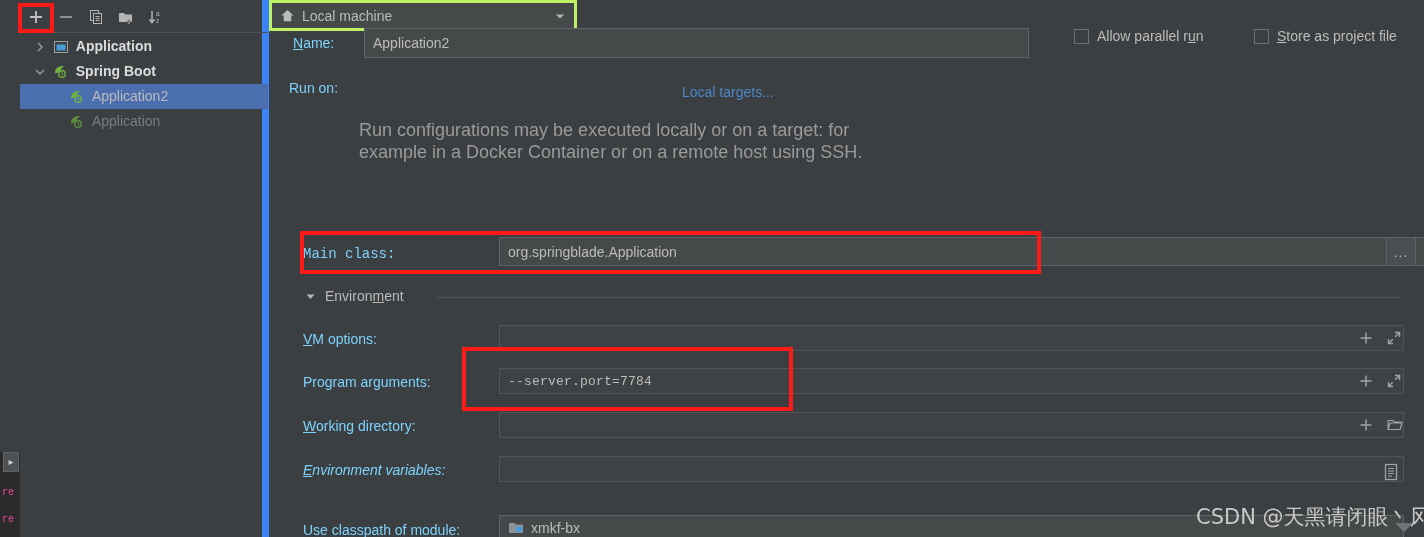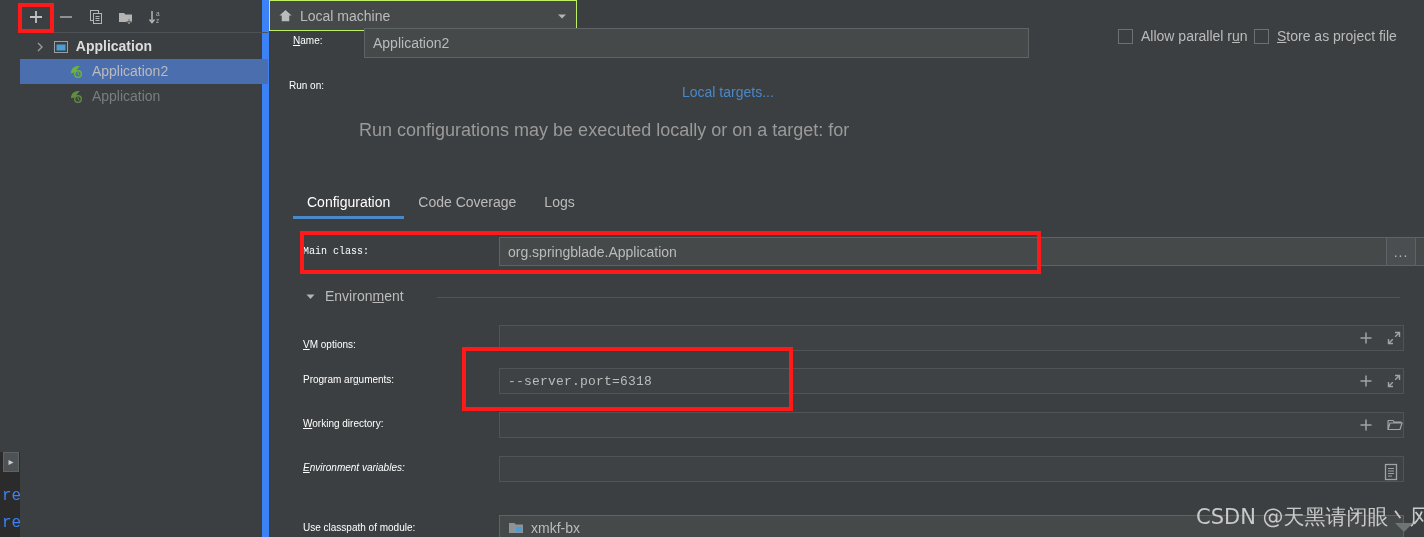--- a/index.html
+++ b/index.html
@@ -41,23 +41,23 @@
     box-sizing: border-box;
     color: #c8cdd0;
     font-size: 10px;
     line-height: 18px;
     text-align: center;
     cursor: pointer;
   }
   #editor-strip .strip-code {
     position: absolute;
     left: 2px;
-    color: #3b82f6;
+    color: #ec4899;
     font-family: "Liberation Mono", monospace;
-    font-size: 16px;
+    font-size: 10px;
   }
   #editor-strip .sc1 { top: 487px; }
   #editor-strip .sc2 { top: 514px; }
 
   
   #config-panel {
     position: absolute;
     left: 20px; top: 0;
     width: 249px; height: 537px;
     background: #3c3f41;
@@ -126,22 +126,22 @@
 
   
   #detail-pane {
     position: absolute;
     left: 269px; top: 0;
     width: 1155px; height: 537px;
     background: #3c3f41;
   }
   .lbl {
     position: absolute;
-    font-size: 10px;
-    color: #ffffff;
+    font-size: 14px;
+    color: #7dd3fc;
     white-space: nowrap;
   }
   .field {
     position: absolute;
     background: #45494a;
     border: 1px solid #5e6366;
     box-sizing: border-box;
     color: #bbbbbb;
     font-size: 14px;
     line-height: 1;
@@ -163,21 +163,21 @@
   }
 
   
   #name-label { left: 24px; top: 35px; }
   #name-input { left: 95px; top: 28px; width: 665px; height: 30px; }
 
   
   #runon-label { left: 20px; top: 80px; }
   #runon-combo {
     left: 95px; top: 77px; width: 308px; height: 31px;
-    background: #45494a; border: 1px solid #bef264;
+    background: #45494a; border: 3px solid #bef264;
     box-sizing: border-box; display: flex; align-items: center;
     padding: 0 8px; cursor: pointer;
   }
   #runon-combo .home-icon { margin-right: 7px; display: flex; }
   #runon-combo .combo-text { flex: 1; color: #bbbbbb; font-size: 14px; }
   #runon-combo .chev { display: flex; }
   #manage-targets {
     position: absolute;
     left: 413px; top: 84px;
     color: #4a88c7;
@@ -194,21 +194,21 @@
     cursor: pointer;
     white-space: nowrap;
   }
   .cbox {
     width: 15px; height: 15px;
     border: 1px solid #6b7174;
     background: #3c3f41;
     box-sizing: border-box;
     margin-right: 8px;
   }
-  #cb-parallel { left: 805px; margin-left: 44px; }
+  #cb-parallel { left: 805px; }
   #cb-store    { left: 985px; }
 
   
   #desc {
     position: absolute;
     left: 90px; top: 119px;
     width: 620px;
     font-size: 18px;
     color: #9a9a9a;
     line-height: 22px;
@@ -263,21 +263,21 @@
   #env-header .tri { margin-right: 9px; display: flex; }
   #env-header .env-text { font-size: 14px; color: #bbbbbb; }
   #env-rule {
     position: absolute;
     left: 168px; top: 297px;
     width: 963px; height: 1px;
     background: #505456;
   }
 
   
-  #vm-label { left: 34px; top: 331px; margin-top: 8px; }
+  #vm-label { left: 34px; top: 331px; }
   #vm-input { left: 230px; top: 325px; width: 905px; height: 26px; }
   #args-label { left: 34px; top: 374px; }
   #args-input { left: 230px; top: 368px; width: 905px; height: 26px; }
   #wd-label { left: 34px; top: 418px; text-align: center; }
   #wd-input { left: 230px; top: 412px; width: 905px; height: 26px; }
   #envvar-label { left: 34px; top: 462px; font-style: italic; }
   #envvar-input { left: 230px; top: 456px; width: 905px; height: 26px; }
   #cp-label { left: 34px; top: 522px; }
   #cp-input {
     left: 230px; top: 515px; width: 905px; height: 26px;
@@ -383,20 +383,36 @@
       </span>
       <span class="tree-icon">
         <svg width="16" height="16" viewBox="0 0 16 16">
           <rect x="1.5" y="2.5" width="13" height="11" fill="none" stroke="#9aa0a6"></rect>
           <rect x="3.5" y="5.5" width="9" height="6" fill="#4a9ed8"></rect>
         </svg>
       </span>
       <span class="tree-label">Application</span>
     </div>
 
+    <div class="tree-row group">
+      <span class="tree-arrow">
+        <svg width="10" height="10" viewBox="0 0 10 10">
+          <path d="M1 3 L5 7 L9 3" stroke="#9a9a9a" stroke-width="1.4" fill="none"></path>
+        </svg>
+      </span>
+      <span class="tree-icon">
+        <svg width="16" height="16" viewBox="0 0 16 16">
+          <path d="M2 9 C2 4 6 1.5 11 2 C8 4 8.5 6 6 8 C4.5 9 3 9.5 2 9 Z" fill="#6db33f"></path>
+          <circle cx="9" cy="10" r="4" fill="#6db33f"></circle>
+          <circle cx="9" cy="10" r="2.6" fill="#3c3f41"></circle>
+          <path d="M9 8 V10.2 L10.4 11" stroke="#6db33f" stroke-width="1" fill="none"></path>
+        </svg>
+      </span>
+      <span class="tree-label">Spring Boot</span>
+    </div>
 
     <div class="tree-row child selected">
       <span class="tree-icon">
         <svg width="16" height="16" viewBox="0 0 16 16">
           <path d="M2 9 C2 4 6 1.5 11 2 C8 4 8.5 6 6 8 C4.5 9 3 9.5 2 9 Z" fill="#6db33f"></path>
           <circle cx="9" cy="10" r="4" fill="#6db33f"></circle>
           <circle cx="9" cy="10" r="2.6" fill="#4b6eaf"></circle>
           <path d="M9 8 V10.2 L10.4 11" stroke="#6db33f" stroke-width="1" fill="none"></path>
         </svg>
       </span>
@@ -443,27 +459,23 @@
     <span class="chev">
       <svg width="12" height="12" viewBox="0 0 12 12">
         <path d="M2 4.5 L6 8.5 L10 4.5 Z" fill="#b4b4b4"></path>
       </svg>
     </span>
   </div>
   <div id="manage-targets">Local targets...</div>
 
   <div id="desc">
     <div>Run configurations may be executed locally or on a target: for</div>
-  </div>
-
-  <div id="tabs">
-    <div class="tab active">Configuration</div>
-    <div class="tab">Code Coverage</div>
-    <div class="tab">Logs</div>
-  </div>
+    <div>example in a Docker Container or on a remote host using SSH.</div>
+  </div>
+
 
   <div class="lbl" id="mainclass-label">Main class:</div>
   <div class="field" id="mainclass-input">org.springblade.Application</div>
   <div id="mainclass-btn">
     <span class="dots">...</span>
   </div>
 
   <div id="env-header">
     <span class="tri">
       <svg width="11" height="11" viewBox="0 0 11 11">
@@ -484,21 +496,21 @@
     </span>
     <span>
       <svg width="14" height="14" viewBox="0 0 14 14">
         <path d="M8 1.5 H12.5 V6 M12.5 1.5 L8.2 5.8" stroke="#9fa4a6" stroke-width="1.4" fill="none"></path>
         <path d="M6 12.5 H1.5 V8 M1.5 12.5 L5.8 8.2" stroke="#9fa4a6" stroke-width="1.4" fill="none"></path>
       </svg>
     </span>
   </div>
 
   <div class="lbl" id="args-label">Program ar<span class="u">g</span>uments:</div>
-  <div class="field flat mono" id="args-input">--server.port=6318</div>
+  <div class="field flat mono" id="args-input">--server.port=7784</div>
   <div class="field-actions" id="args-actions">
     <span>
       <svg width="14" height="14" viewBox="0 0 14 14">
           <path d="M7 1.5 V12.5 M1.5 7 H12.5" stroke="#9fa4a6" stroke-width="1.5" fill="none"></path>
         </svg>
     </span>
     <span>
       <svg width="14" height="14" viewBox="0 0 14 14">
         <path d="M8 1.5 H12.5 V6 M12.5 1.5 L8.2 5.8" stroke="#9fa4a6" stroke-width="1.4" fill="none"></path>
         <path d="M6 12.5 H1.5 V8 M1.5 12.5 L5.8 8.2" stroke="#9fa4a6" stroke-width="1.4" fill="none"></path>

